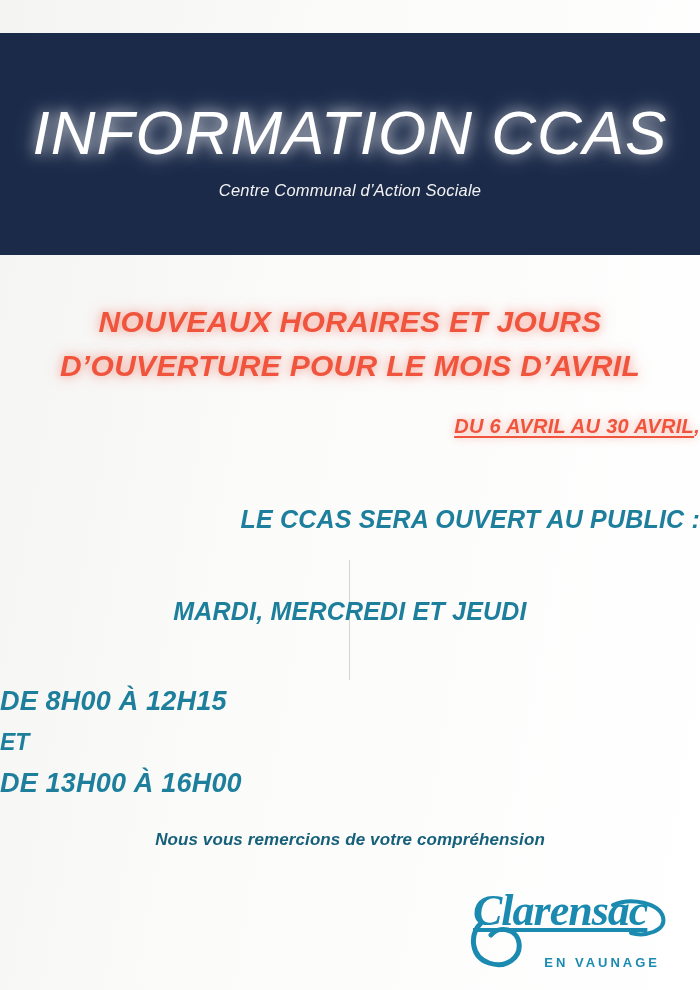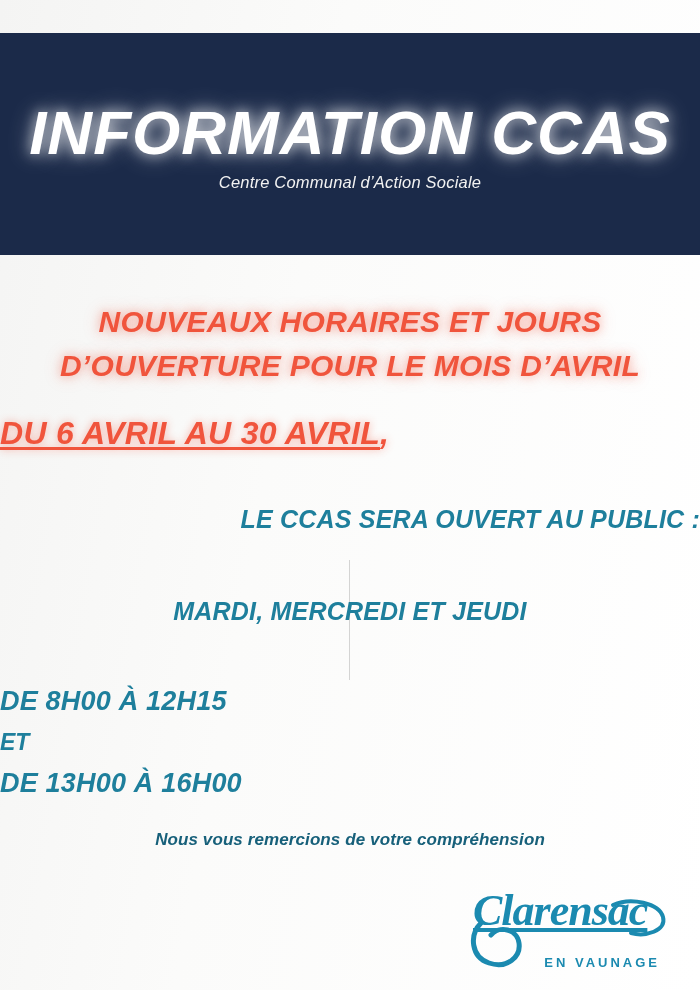--- a/index.html
+++ b/index.html
@@ -32,27 +32,27 @@
     height: 222px;
     background: #1b2a49;
     display: flex;
     flex-direction: column;
     align-items: center;
     justify-content: center;
   }
   .header-title {
     font-family: "Liberation Sans", sans-serif;
     font-size: 62px;
-    font-weight: bold;
+    font-weight: normal;
     font-style: italic;
     letter-spacing: 1px;
     color: #ffffff;
     text-shadow: 0 0 14px rgba(255,255,255,0.75), 0 0 26px rgba(255,255,255,0.45);
     line-height: 1.05;
-    margin: 4px;
+    margin: 12px;
     padding: 0 10px;
     text-align: center;
     white-space: nowrap;
   }
   .header-subtitle {
     font-family: "Liberation Sans", sans-serif;
     font-size: 16.5px;
     font-style: italic;
     font-weight: normal;
     color: #f2f2f2;
@@ -87,22 +87,22 @@
   .headline .line {
     display: block;
     white-space: nowrap;
   }
 
   .daterange {
     position: absolute;
     top: 160px;
     left: 0;
     width: 700px;
-    text-align: left;
-    font-size: 32px;
+    text-align: right;
+    font-size: 20px;
     font-weight: bold;
     font-style: italic;
     color: #f0543c;
     text-shadow: 0 0 9px rgba(240,84,60,0.45);
     letter-spacing: 0.3px;
   }
   .daterange .underlined {
     text-decoration: underline;
     text-underline-offset: 3px;
   }

